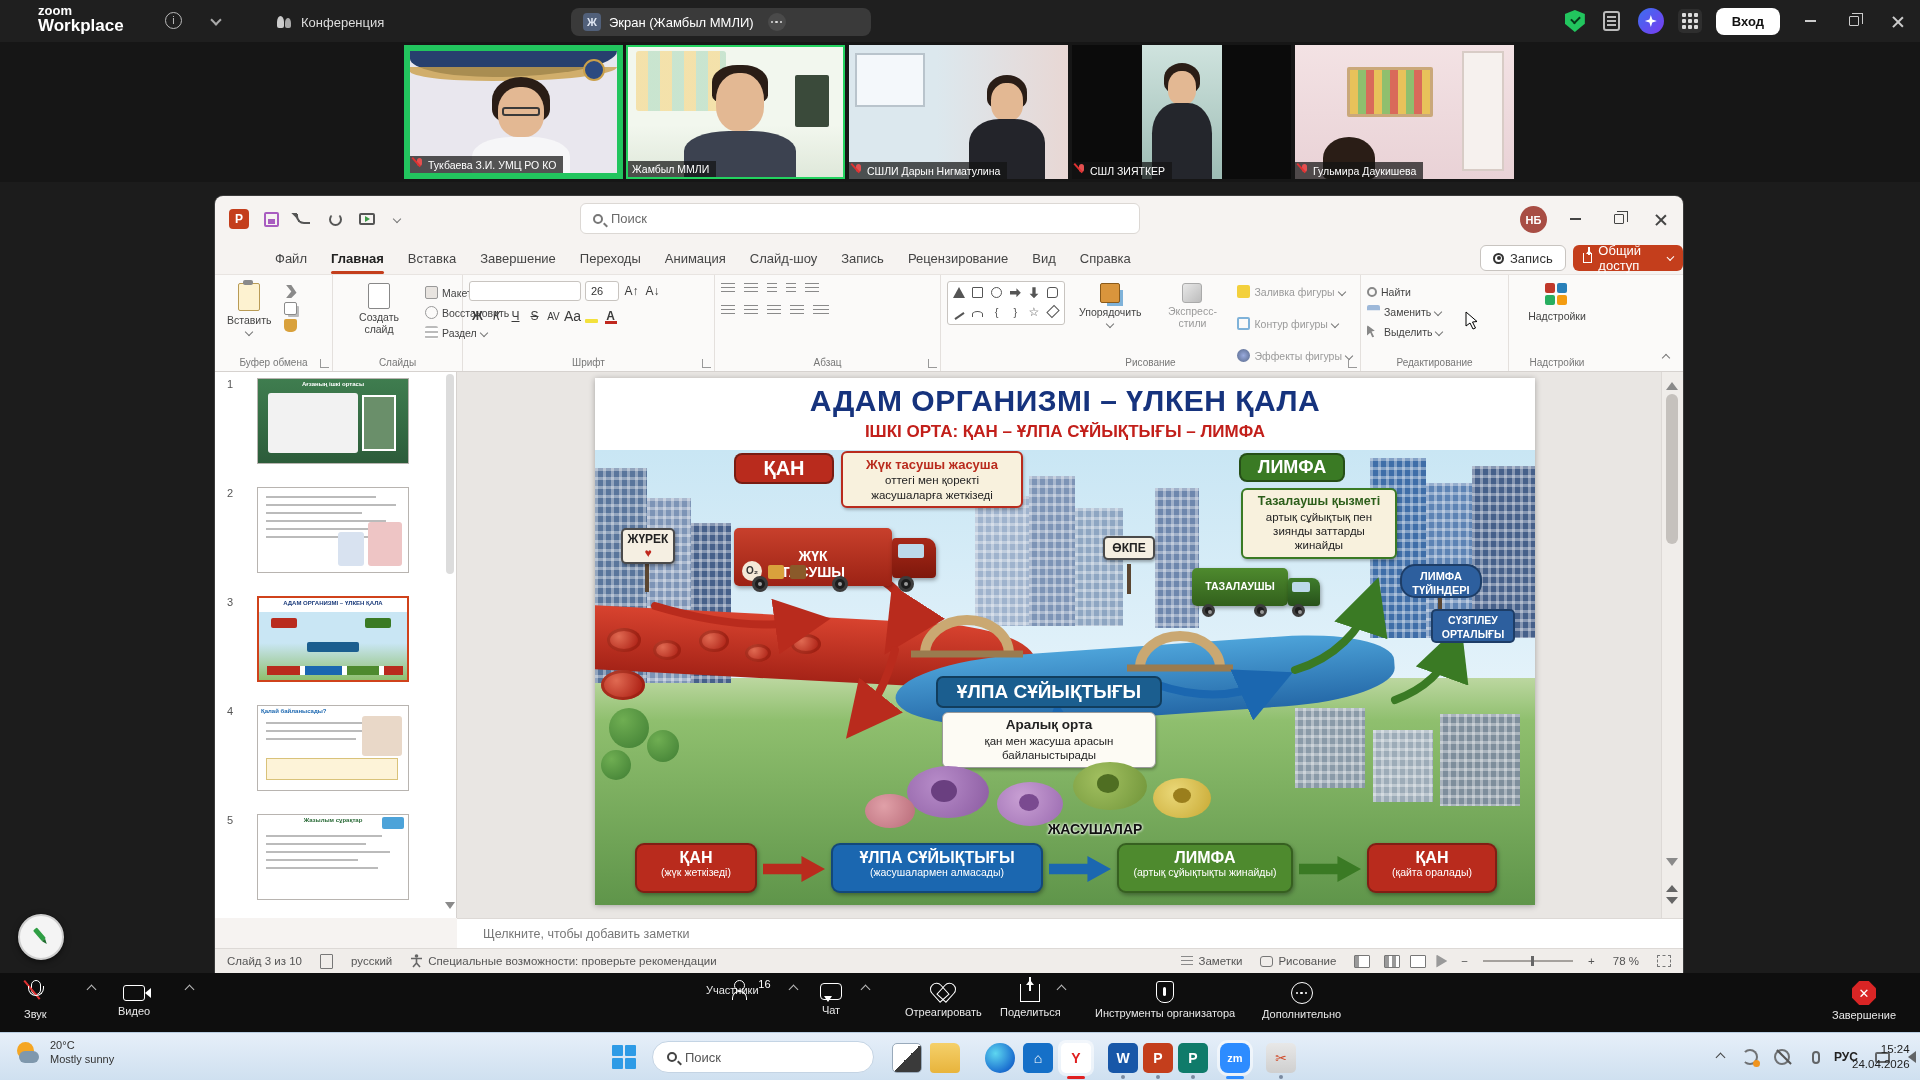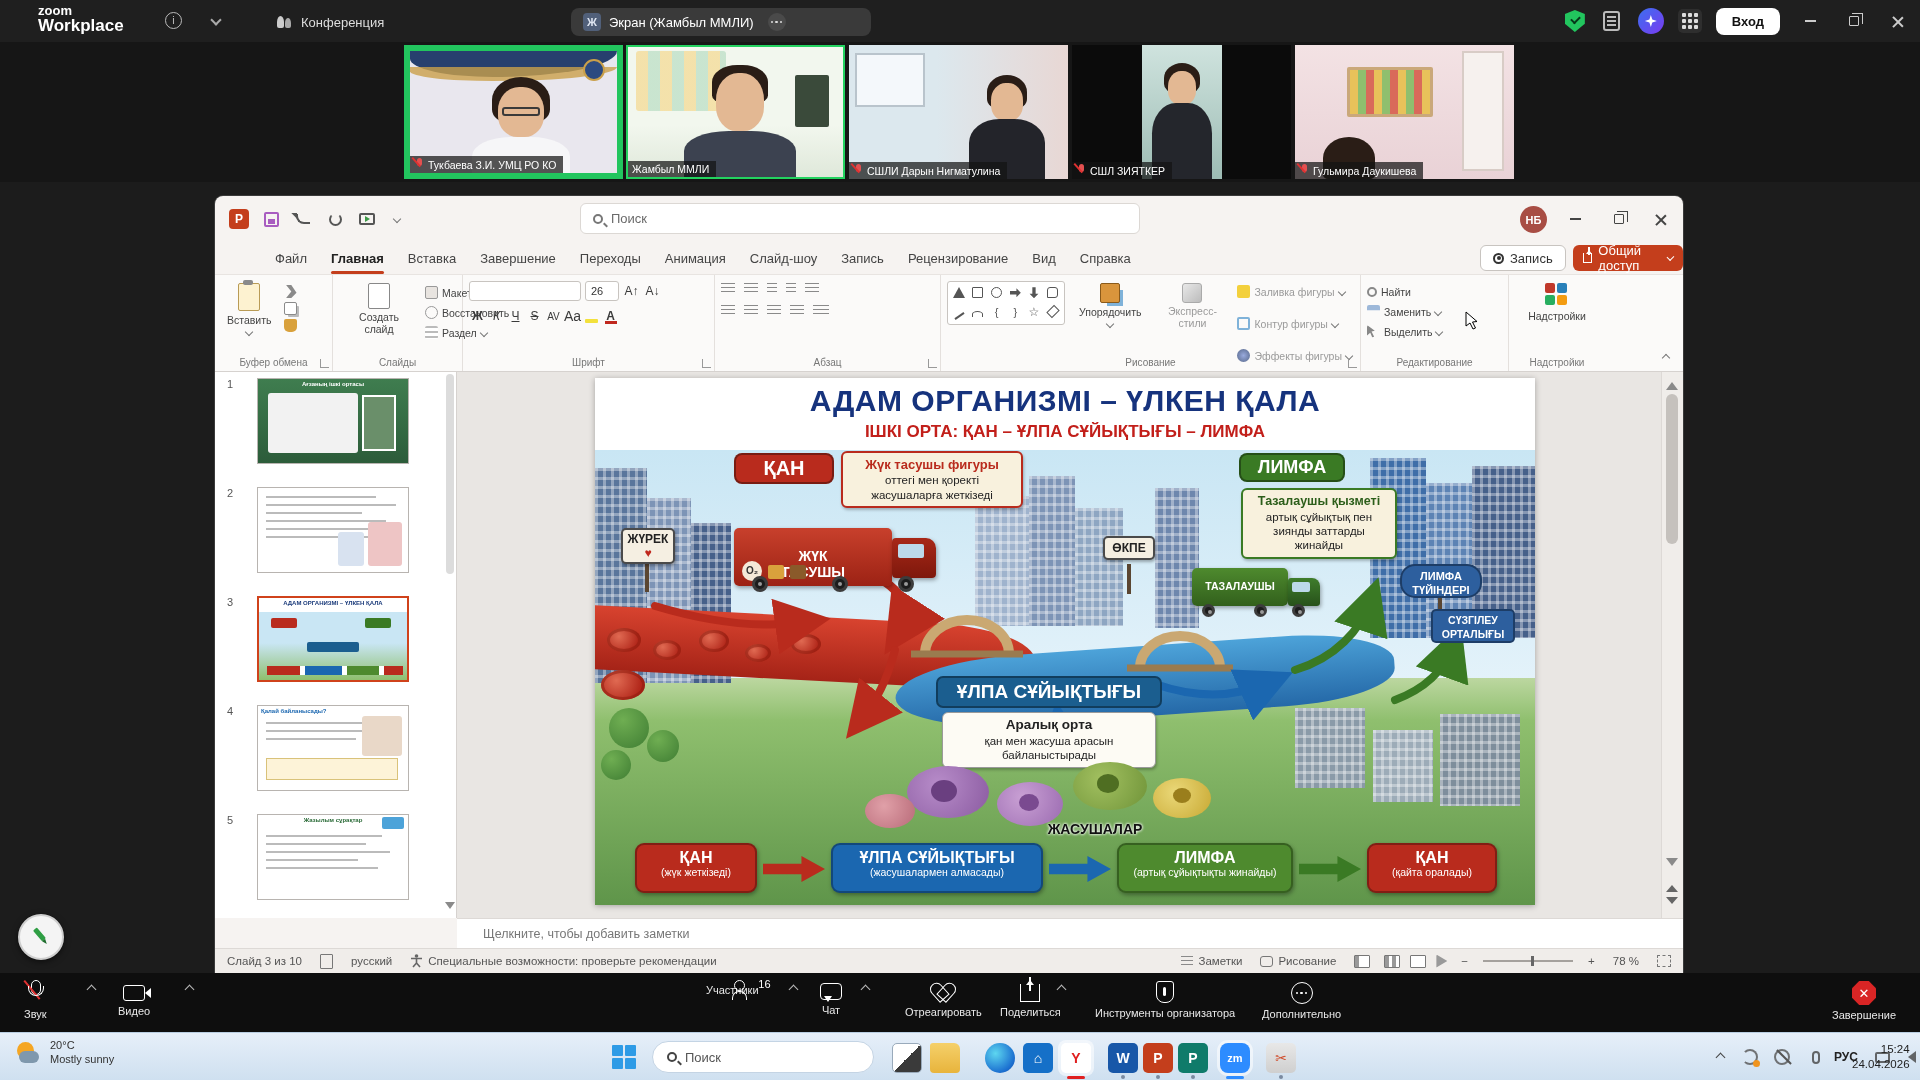--- a/index.html
+++ b/index.html
@@ -664,21 +664,21 @@
             <path d="M470,386 C468,370 466,358 464,344" stroke="#1b67b0" stroke-width="7" fill="none" stroke-linecap="round" marker-end="url(#mb)"></path>
             <path d="M700,292 C740,280 766,252 776,222" stroke="#3a7a24" stroke-width="8" fill="none" stroke-linecap="round" marker-end="url(#mg)"></path>
             <path d="M800,322 C832,310 850,290 858,268" stroke="#3a7a24" stroke-width="8" fill="none" stroke-linecap="round" marker-end="url(#mg)"></path>
           </svg>
 
           <div class="stitle">АДАМ ОРГАНИЗМІ – ҮЛКЕН ҚАЛА</div>
           <div class="ssub">ІШКІ ОРТА: ҚАН – ҰЛПА СҰЙЫҚТЫҒЫ – ЛИМФА</div>
 
           <div class="tagbox" style="left:139px;top:75px;width:100px;height:31px;background:#b92b1d;font-size:20px;line-height:27px">ҚАН</div>
           <div class="infobox" style="left:246px;top:73px;width:182px;border:2px solid #b92b1d">
-            <b style="color:#b92b1d;font-size:13px">Жүк тасушы фигуры</b><br>
+            <b style="color:#b92b1d;font-size:13px">Жүк тасушы жасуша</b><br>
             <span>оттегі мен қоректі жасушаларға жеткізеді</span>
           </div>
 
           <div class="tagbox" style="left:644px;top:75px;width:106px;height:29px;background:#3a7a24;font-size:18px;line-height:25px">ЛИМФА</div>
           <div class="infobox" style="left:646px;top:110px;width:156px;border:2px solid #3a7a24">
             <b style="color:#2c5e1a;font-size:12.5px">Тазалаушы қызметі</b><br>
             <span>артық сұйықтық пен зиянды заттарды жинайды</span>
           </div>
 
           <div class="pole" style="left:50px;top:180px;height:34px"></div>

